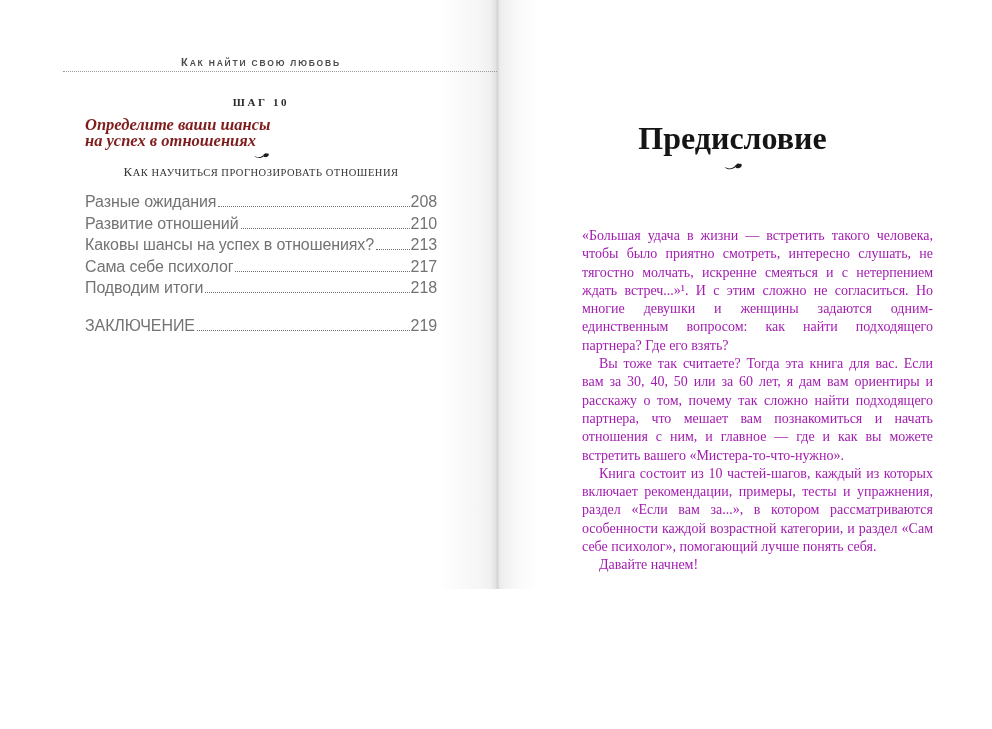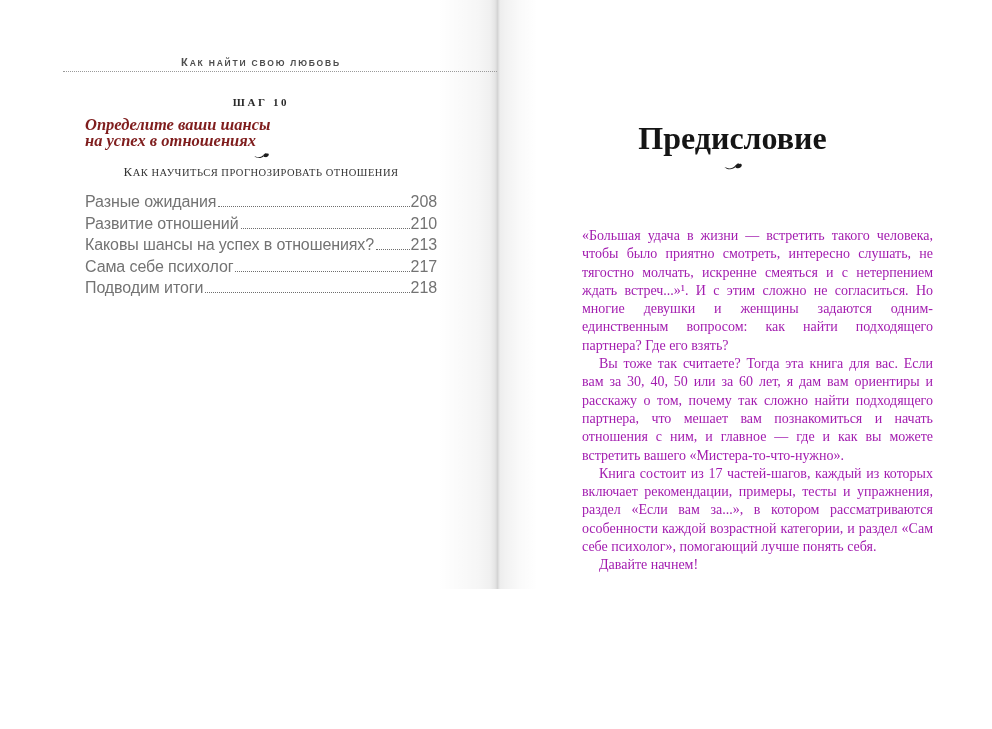--- a/index.html
+++ b/index.html
@@ -128,37 +128,42 @@
       <div class="toc-row">
         <span class="toc-label">Сама себе психолог</span>
         <span class="leader"></span>
         <span class="toc-page">217</span>
       </div>
       <div class="toc-row">
         <span class="toc-label">Подводим итоги</span>
         <span class="leader"></span>
         <span class="toc-page">218</span>
       </div>
+      <div class="toc-row conclusion">
+        <span class="toc-label">ЗАКЛЮЧЕНИЕ</span>
+        <span class="leader"></span>
+        <span class="toc-page">219</span>
+      </div>
     </div>
   </section>
 
   <section>
     <div class="preface-title">Предисловие</div>
 
     <div class="ornament right">
       <svg class="fleuron" width="18" height="11" viewBox="0 0 36 18">
         <path fill="#1c1c1c" d="M24.5 3.4 C26 1 29 0.4 31 2.1 C33.6 0.6 36.2 2.6 35.4 5.6 C34.5 8.9 30.6 11.2 26.4 10.4 C23.2 9.8 21.6 7.3 22.7 4.7 Z"></path>
         <path fill="#1c1c1c" d="M23.6 7.6 C19.2 12.6 11.2 14.3 4.6 10.8 C3.2 10.1 1.8 10 0.4 10.7 C1.5 9 3.5 8.7 5.2 9.5 C11 12 17.6 10.7 21.9 6.1 Z"></path>
       </svg>
     </div>
 
     <div class="body-text">
       <p>«Большая удача в жизни — встретить такого человека, чтобы было приятно смотреть, интересно слушать, не тягостно молчать, искренне смеяться и с нетерпением ждать встреч...»¹. И с этим сложно не согласиться. Но многие девушки и женщины задаются одним-единственным вопросом: как найти подходящего партнера? Где его взять?</p>
       <p class="indent">Вы тоже так считаете? Тогда эта книга для вас. Если вам за 30, 40, 50 или за 60 лет, я дам вам ориентиры и расскажу о том, почему так сложно найти подходящего партнера, что мешает вам познакомиться и начать отношения с ним, и главное — где и как вы можете встретить вашего «Мистера-то-что-нужно».</p>
-      <p class="indent">Книга состоит из 17 частей-шагов, каждый из которых включает рекомендации, примеры, тесты и упражнения, раздел «Если вам за...», в котором рассматриваются особенности каждой возрастной категории, и раздел «Сам себе психолог», помогающий лучше понять себя.</p>
+      <p class="indent">Книга состоит из 10 частей-шагов, каждый из которых включает рекомендации, примеры, тесты и упражнения, раздел «Если вам за...», в котором рассматриваются особенности каждой возрастной категории, и раздел «Сам себе психолог», помогающий лучше понять себя.</p>
       <p class="indent">Давайте начнем!</p>
     </div>
 
     <div class="fn-rule"></div>
     <div class="footnote">¹ Автор цитаты Абдугани Хамдамов.</div>
     <div class="page-number">15</div>
   </section>
 
 </div>
 

